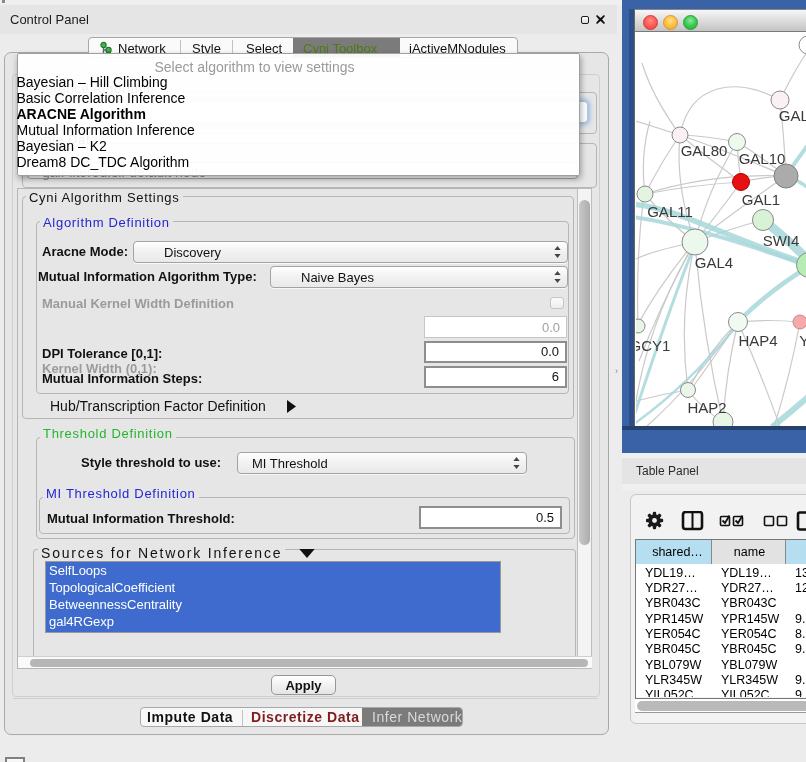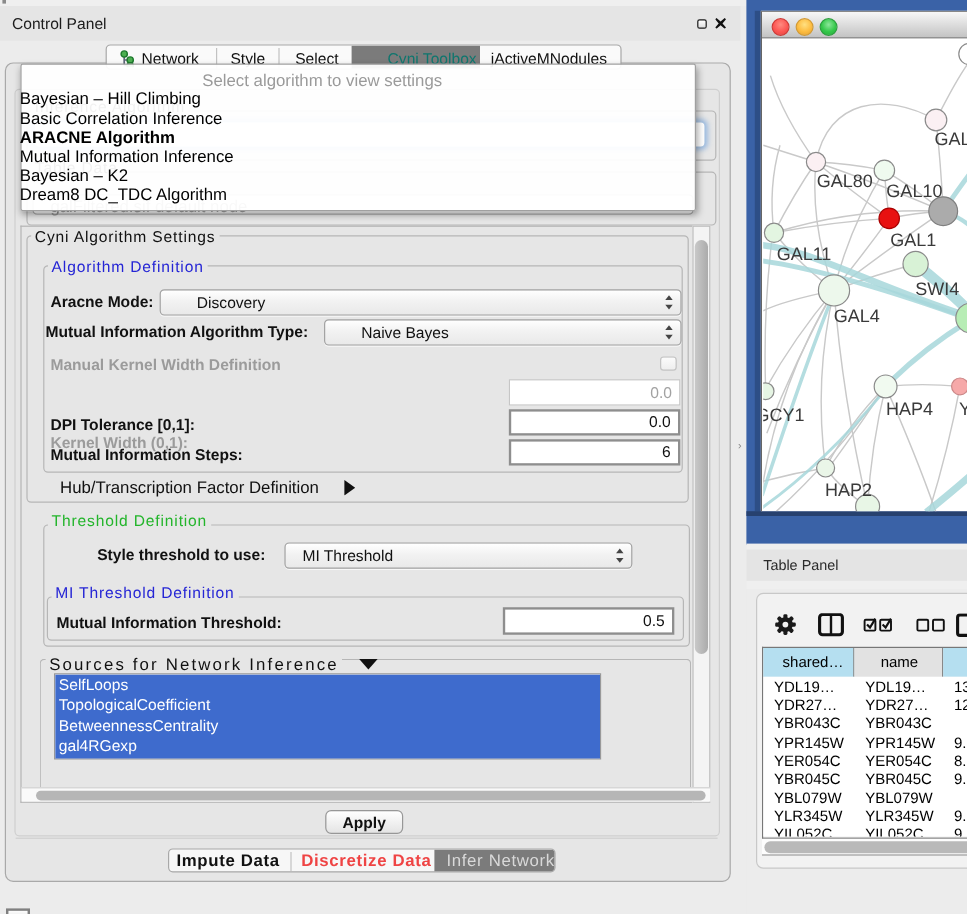--- a/index.html
+++ b/index.html
@@ -48,37 +48,37 @@
       <circle cx="4.5" cy="4" r="2.6" fill="#4caf50" stroke="#1e7a2e" stroke-width="1.2"></circle>
       <circle cx="9.5" cy="9" r="2.6" fill="#4caf50" stroke="#1e7a2e" stroke-width="1.2"></circle>
       <circle cx="9.5" cy="13.8" r="2.6" fill="#4caf50" stroke="#1e7a2e" stroke-width="1.2"></circle>
     </svg>
     <div class="abs" style="left:29px;top:3px;color:#111;">Network</div>
     <div class="abs" style="left:91px;top:2px;width:1px;height:17px;background:#c2c2c2;"></div>
     <div class="abs" style="left:103px;top:3px;color:#111;">Style</div>
     <div class="abs" style="left:143px;top:2px;width:1px;height:17px;background:#c2c2c2;"></div>
     <div class="abs" style="left:157px;top:3px;color:#111;">Select</div>
     <div class="abs" style="left:204px;top:0;width:107px;height:21px;background:#7b7b7b;"></div>
-    <div class="abs" style="left:234px;top:3px;color:#0f766e;">Cyni Toolbox</div>
+    <div class="abs" style="left:214px;top:3px;color:#4d7c0f;">Cyni Toolbox</div>
     <div class="abs" style="left:320px;top:3px;color:#111;">jActiveMNodules</div>
   </div>
 
   <div id="ghost">
     <div class="fs" style="left:22px;top:92px;width:573px;height:40px;"></div>
     <div class="fstitle" style="left:26px;top:81px;color:#111;">Inference Algorithm</div>
     <div class="abs" style="left:28px;top:101px;width:560px;height:22px;background:#fff;border:1px solid #a9c4e2;border-radius:4px;box-shadow:0 0 4px 1.5px rgba(110,160,220,.6);box-sizing:border-box;"></div>
     <div class="fs" style="left:22px;top:143px;width:573px;height:43px;"></div>
     <div class="fstitle" style="left:26px;top:132px;color:#111;">Table Data</div>
     <div class="abs" style="left:27px;top:162px;width:551px;height:17px;background:#fff;border:1px solid #aaa;border-radius:4px;box-sizing:border-box;">
       <div class="abs" style="left:14px;top:1px;font-size:14px;color:#8f8f8f;">galFiltered.sif default node</div>
     </div>
   </div>
 
   <div class="abs" style="left:17px;top:53px;width:563px;height:123px;background:rgba(255,255,255,.94);border:1px solid #a0a0a0;border-radius:2px;box-shadow:1px 3px 6px rgba(0,0,0,.35);box-sizing:border-box;">
-    <div class="abs" style="left:14px;top:5px;width:473px;text-align:center;font-size:14px;color:#9a9a9a;">Select algorithm to view settings</div>
+    <div class="abs" style="left:0;top:5px;width:473px;text-align:center;font-size:14px;color:#9a9a9a;">Select algorithm to view settings</div>
     <div class="abs" style="left:-1.5px;top:19.5px;font-size:14px;color:#000;line-height:16px;">
       Bayesian – Hill Climbing<br>
       Basic Correlation Inference<br>
       <b>ARACNE Algorithm</b><br>
       Mutual Information Inference<br>
       Bayesian – K2<br>
       Dream8 DC_TDC Algorithm
     </div>
   </div>
 
@@ -163,21 +163,21 @@
   <div class="abs" style="left:18px;top:656px;width:574px;height:12px;background:#fafafa;border-top:1px solid #cfcfcf;box-sizing:border-box;"></div>
   <div class="abs" style="left:30px;top:659px;width:558px;height:8px;background:#b6b6b6;border-radius:4px;"></div>
 
   <div class="abs" style="left:271px;top:675px;width:65px;height:20px;border:1px solid #979797;border-radius:5px;background:linear-gradient(#ffffff,#e4e4e4);text-align:center;font-size:13px;font-weight:bold;color:#111;line-height:19px;box-sizing:border-box;">Apply</div>
 
   <div class="abs" style="left:13px;top:698px;width:585px;height:1px;background:#cfcfcf;"></div>
 
   <div id="bottabs" class="abs" style="left:140px;top:707px;width:323px;height:20px;background:#f7f7f7;border:1px solid #a8a8a8;border-radius:4px;box-sizing:border-box;overflow:hidden;font-size:14px;font-weight:bold;letter-spacing:0.55px;">
     <div class="abs" style="left:6px;top:1px;color:#111;">Impute Data</div>
     <div class="abs" style="left:101px;top:2px;width:1px;height:16px;background:#c2c2c2;"></div>
-    <div class="abs" style="left:110px;top:1px;color:#ef4444;">Discretize Data</div>
+    <div class="abs" style="left:110px;top:1px;color:#7f1d1d;">Discretize Data</div>
     <div class="abs" style="left:221px;top:0;width:102px;height:20px;background:#7b7b7b;"></div>
     <div class="abs" style="left:231px;top:1px;color:#d9d9d9;font-weight:normal;">Infer Network</div>
   </div>
 
   <div class="abs" style="left:5px;top:757px;width:20px;height:10px;border:2px solid #808080;background:linear-gradient(#fdfdfd,#e8e8e8);box-sizing:border-box;"></div>
 
   <div class="abs" style="left:615px;top:366px;width:4px;height:9px;color:#8a8a8a;font-size:9px;">›</div>
 
   <div class="abs" style="left:622px;top:0px;width:184px;height:454px;background:#3a62a7;"></div>
   <div class="abs" style="left:629px;top:9px;width:5px;height:417px;background:#2d4e86;"></div>

